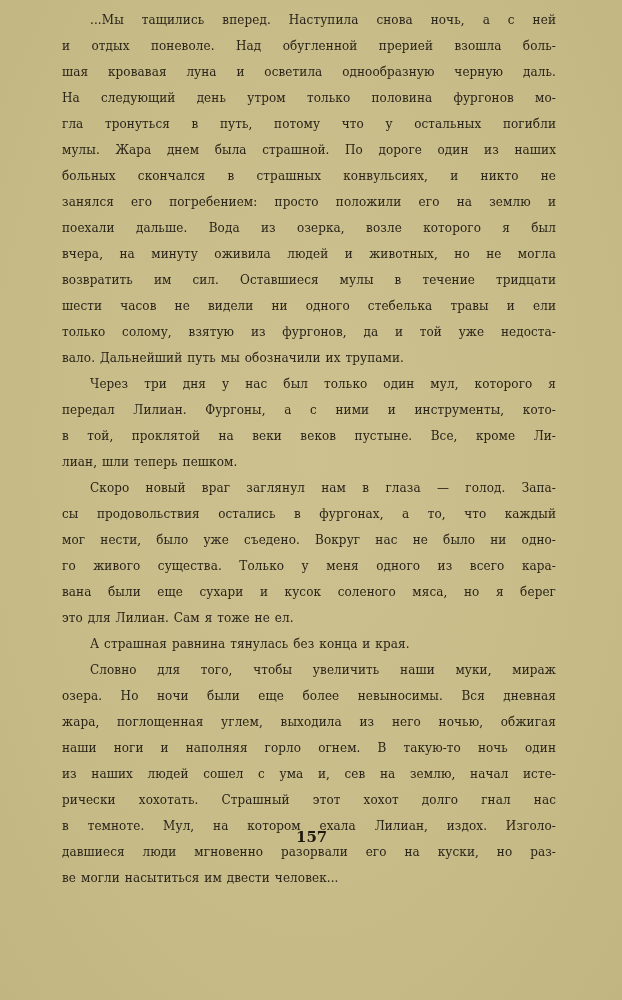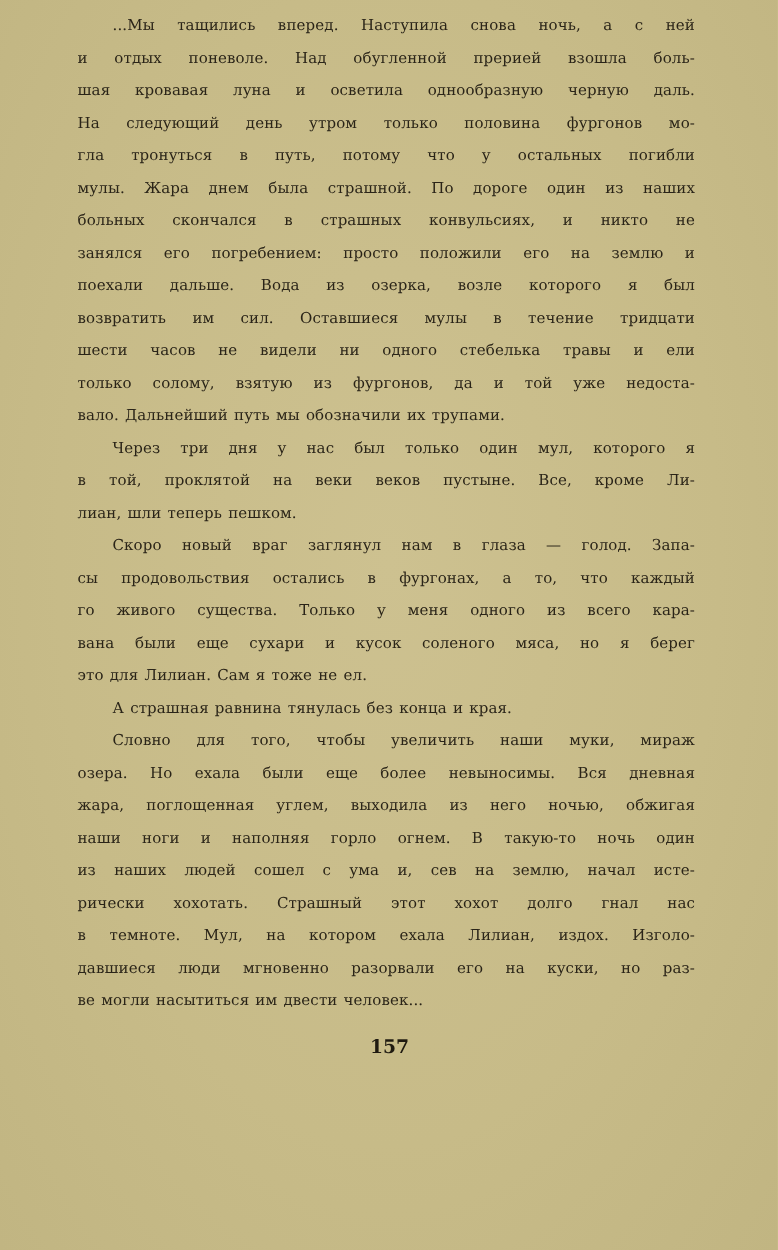--- a/index.html
+++ b/index.html
@@ -55,35 +55,38 @@
 <div class="page" id="page">
     <div class="line indent">...Мы тащились вперед. Наступила снова ночь, а с ней</div>
     <div class="line">и отдых поневоле. Над обугленной прерией взошла боль-</div>
     <div class="line">шая кровавая луна и осветила однообразную черную даль.</div>
     <div class="line">На следующий день утром только половина фургонов мо-</div>
     <div class="line">гла тронуться в путь, потому что у остальных погибли</div>
     <div class="line">мулы. Жара днем была страшной. По дороге один из наших</div>
     <div class="line">больных скончался в страшных конвульсиях, и никто не</div>
     <div class="line">занялся его погребением: просто положили его на землю и</div>
     <div class="line">поехали дальше. Вода из озерка, возле которого я был</div>
+    <div class="line">вчера, на минуту оживила людей и животных, но не могла</div>
     <div class="line">возвратить им сил. Оставшиеся мулы в течение тридцати</div>
     <div class="line">шести часов не видели ни одного стебелька травы и ели</div>
     <div class="line">только солому, взятую из фургонов, да и той уже недоста-</div>
     <div class="line last">вало. Дальнейший путь мы обозначили их трупами.</div>
     <div class="line indent">Через три дня у нас был только один мул, которого я</div>
+    <div class="line">передал Лилиан. Фургоны, а с ними и инструменты, кото-</div>
     <div class="line">в той, проклятой на веки веков пустыне. Все, кроме Ли-</div>
     <div class="line last">лиан, шли теперь пешком.</div>
     <div class="line indent">Скоро новый враг заглянул нам в глаза — голод. Запа-</div>
     <div class="line">сы продовольствия остались в фургонах, а то, что каждый</div>
+    <div class="line">мог нести, было уже съедено. Вокруг нас не было ни одно-</div>
     <div class="line">го живого существа. Только у меня одного из всего кара-</div>
     <div class="line">вана были еще сухари и кусок соленого мяса, но я берег</div>
     <div class="line last">это для Лилиан. Сам я тоже не ел.</div>
     <div class="line indent last">А страшная равнина тянулась без конца и края.</div>
     <div class="line indent">Словно для того, чтобы увеличить наши муки, мираж</div>
-    <div class="line">озера. Но ехала были еще более невыносимы. Вся дневная</div>
+    <div class="line">озера. Но ночи были еще более невыносимы. Вся дневная</div>
     <div class="line">жара, поглощенная углем, выходила из него ночью, обжигая</div>
     <div class="line">наши ноги и наполняя горло огнем. В такую-то ночь один</div>
     <div class="line">из наших людей сошел с ума и, сев на землю, начал исте-</div>
     <div class="line">рически хохотать. Страшный этот хохот долго гнал нас</div>
     <div class="line">в темноте. Мул, на котором ехала Лилиан, издох. Изголо-</div>
     <div class="line">давшиеся люди мгновенно разорвали его на куски, но раз-</div>
     <div class="line last">ве могли насытиться им двести человек...</div>
   </div>
 
 <div class="page-number">157</div>

